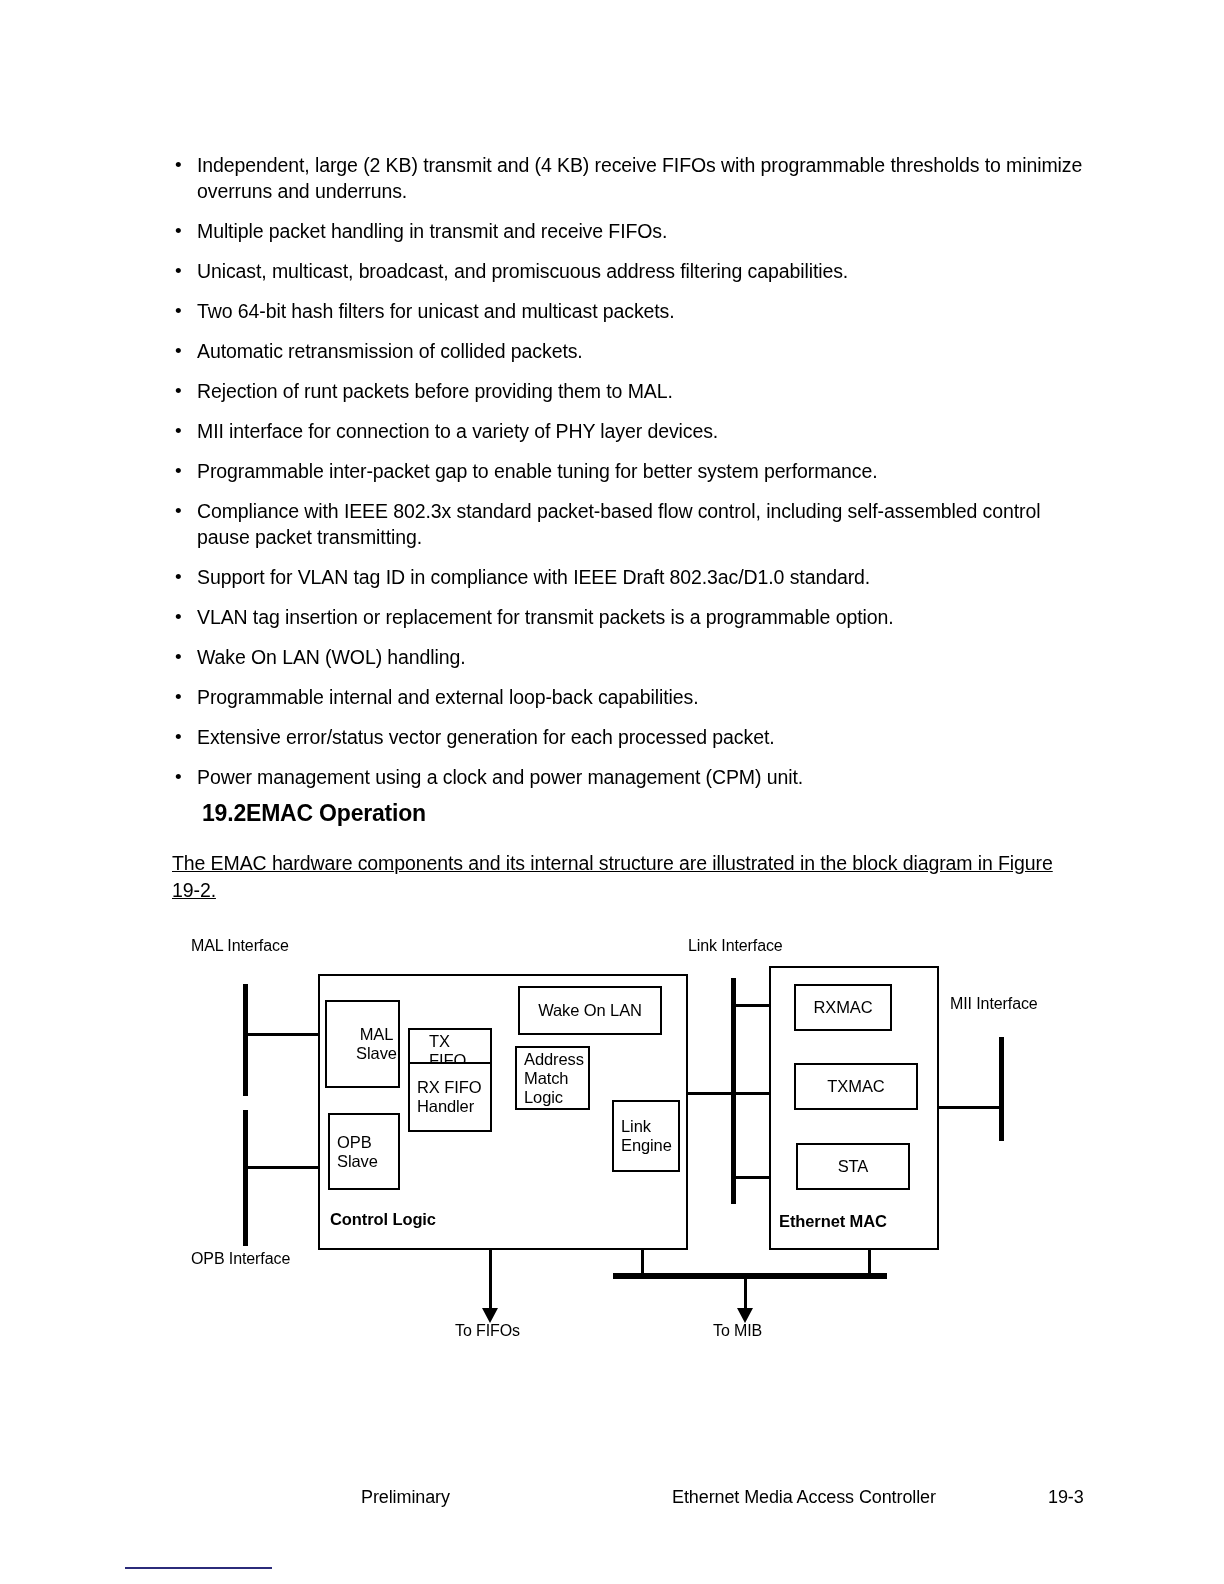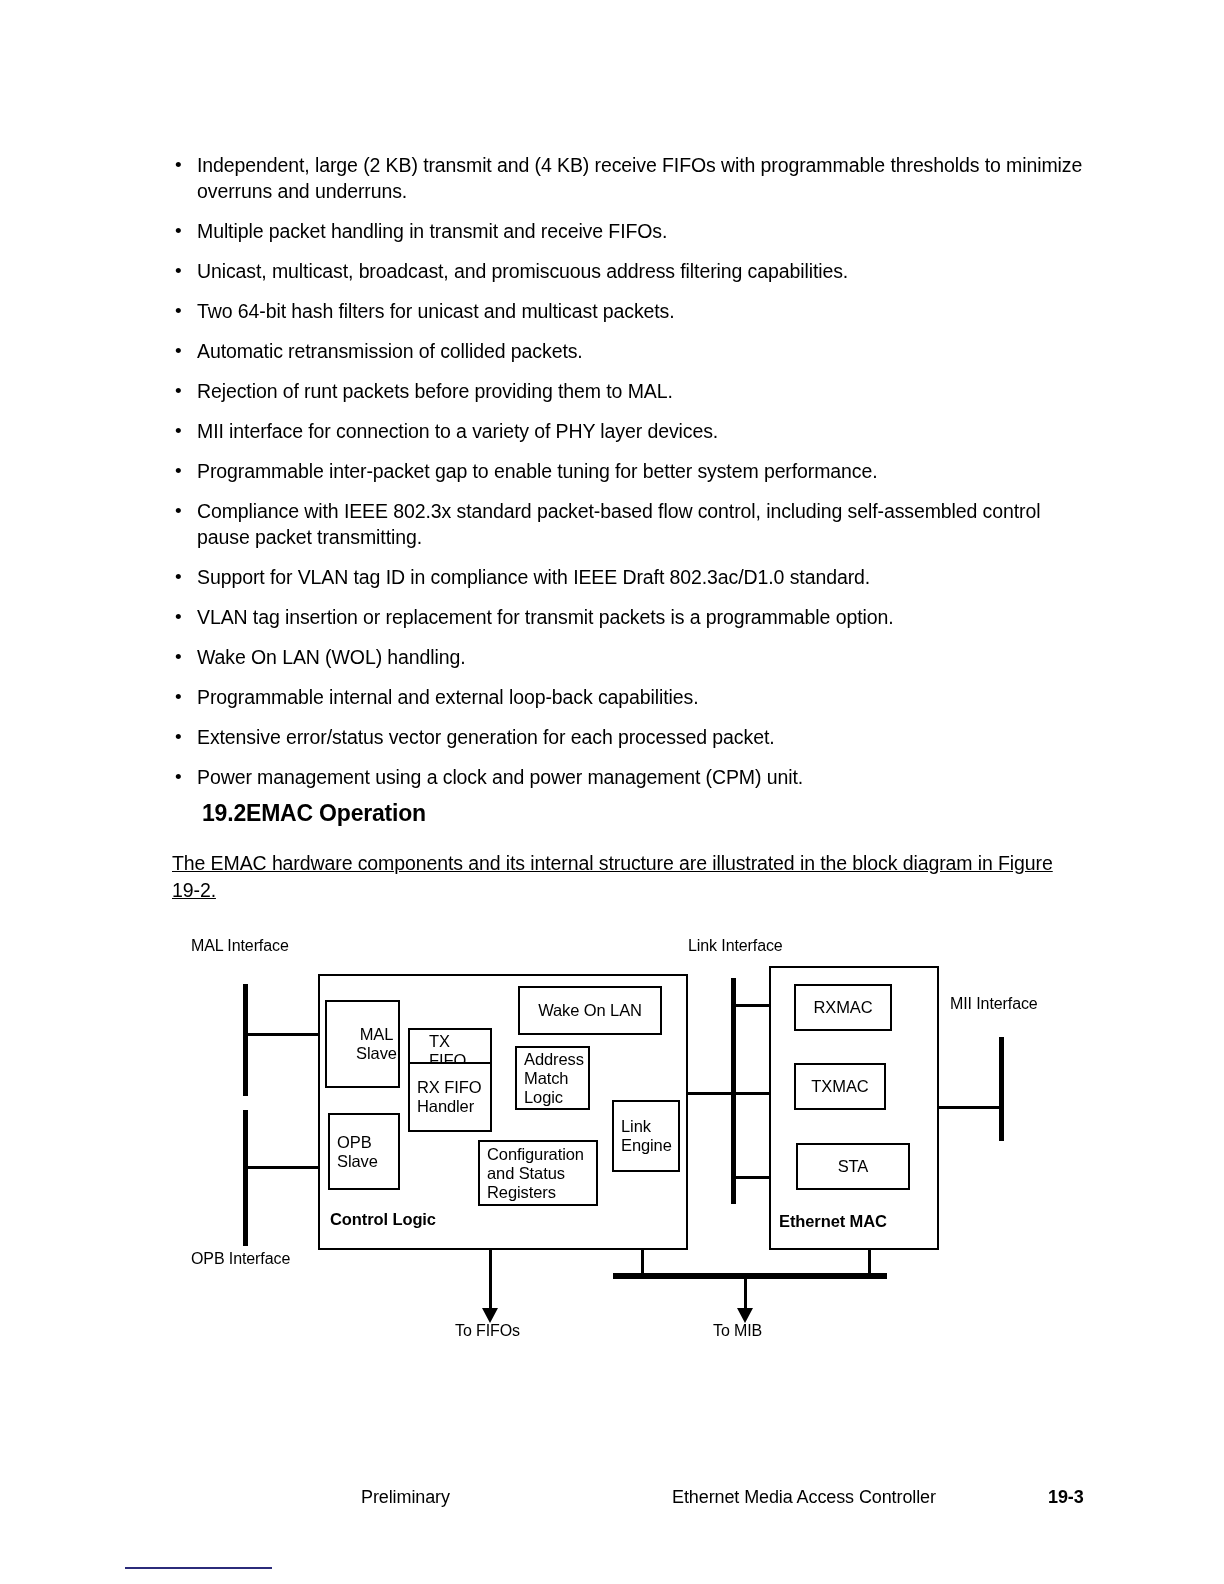--- a/index.html
+++ b/index.html
@@ -169,21 +169,20 @@
     top: 1487px;
     font-size: 18px;
     letter-spacing: -0.1px;
   }
   .footer-page {
     position: absolute;
     left: 1048px;
     top: 1487px;
     font-size: 18px;
     letter-spacing: -0.1px;
-    font-weight: bold;
   }
   .bottom-rule {
     position: absolute;
     left: 125px;
     top: 1567px;
     width: 147px;
     height: 2px;
     background: #2b2b7a;
   }
 </style>
@@ -285,40 +284,37 @@
   </div>
   <div class="box left-align" style="left:408px; top:1062px; width:84px; height:70px;">
     <span>RX FIFO<br>Handler</span>
   </div>
   <div class="box" style="left:518px; top:986px; width:144px; height:49px;">
     <span>Wake On LAN</span>
   </div>
   <div class="box left-align" style="left:515px; top:1046px; width:75px; height:64px;">
     <span>Address<br>Match<br>Logic</span>
   </div>
-  <div class="box left-align" style="left:478px; top:1140px; width:120px; height:66px;">
-    <span>Configuration<br>and Status<br>Registers</span>
-  </div>
   <div class="box left-align" style="left:612px; top:1100px; width:68px; height:72px;">
     <span>Link<br>Engine</span>
   </div>
 
   <div class="busbar" style="left:731px; top:978px; height:226px;"></div>
 
   <div class="hline" style="left:731px; top:1004px; width:65px;"></div>
   <div class="hline" style="left:688px; top:1092px; width:108px;"></div>
   <div class="hline" style="left:731px; top:1176px; width:65px;"></div>
 
   <div class="container-box" style="left:769px; top:966px; width:170px; height:284px;"></div>
   <div class="container-title" style="left:779px; top:1212px;">Ethernet MAC</div>
 
   <div class="box" style="left:794px; top:984px; width:98px; height:47px;">
     <span>RXMAC</span>
   </div>
-  <div class="box" style="left:794px; top:1063px; width:92px; height:47px;text-align:right;">
+  <div class="box" style="left:794px; top:1063px; width:124px; height:47px;text-align:right;">
     <span>TXMAC</span>
   </div>
   <div class="box" style="left:796px; top:1143px; width:114px; height:47px;">
     <span>STA</span>
   </div>
 
   <div class="busbar" style="left:999px; top:1037px; height:104px;"></div>
   <div class="hline" style="left:939px; top:1106px; width:62px;"></div>
 
   <div class="vline" style="left:489px; top:1250px; height:65px;"></div>

